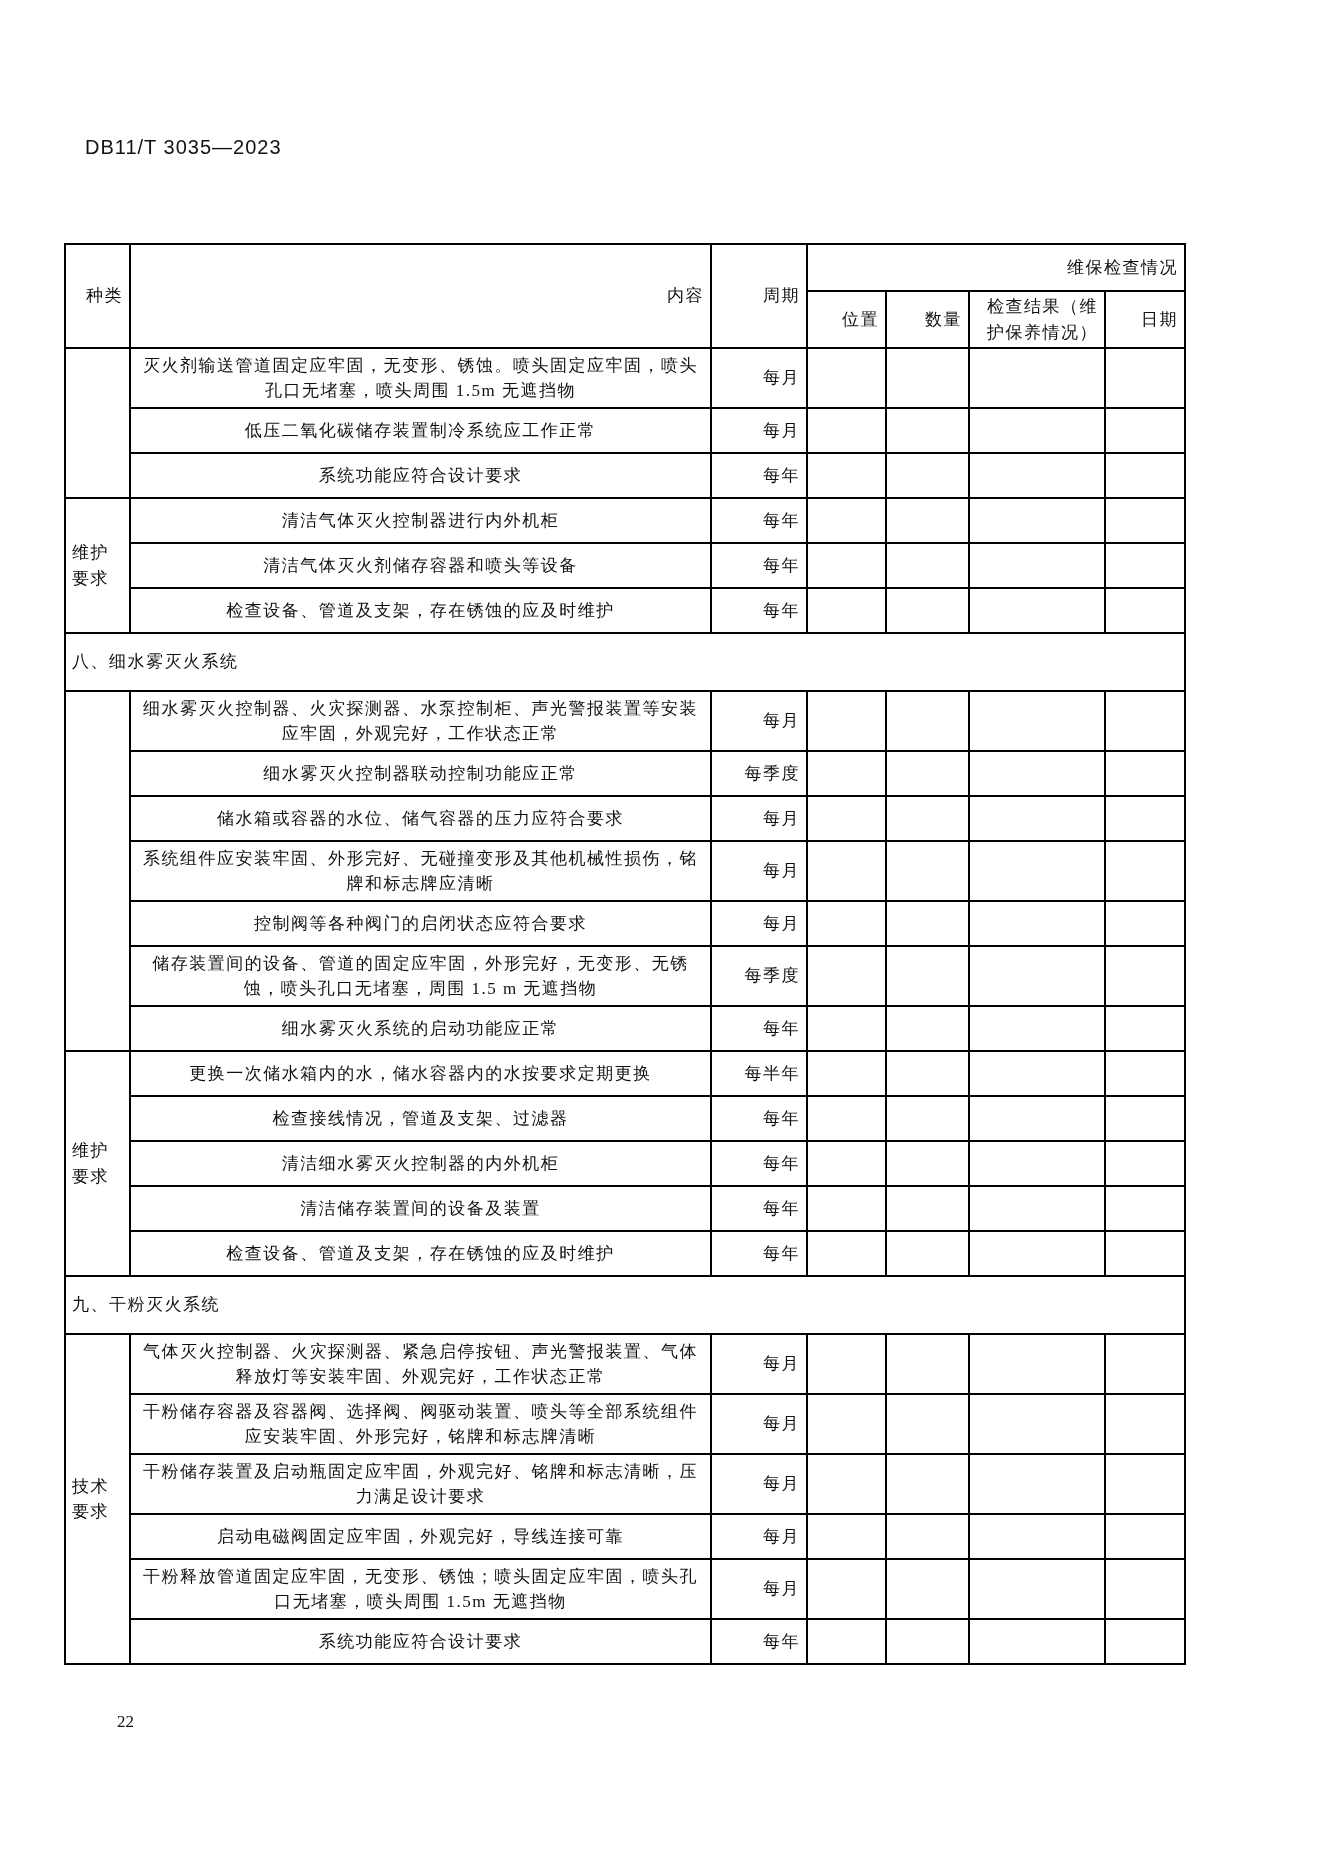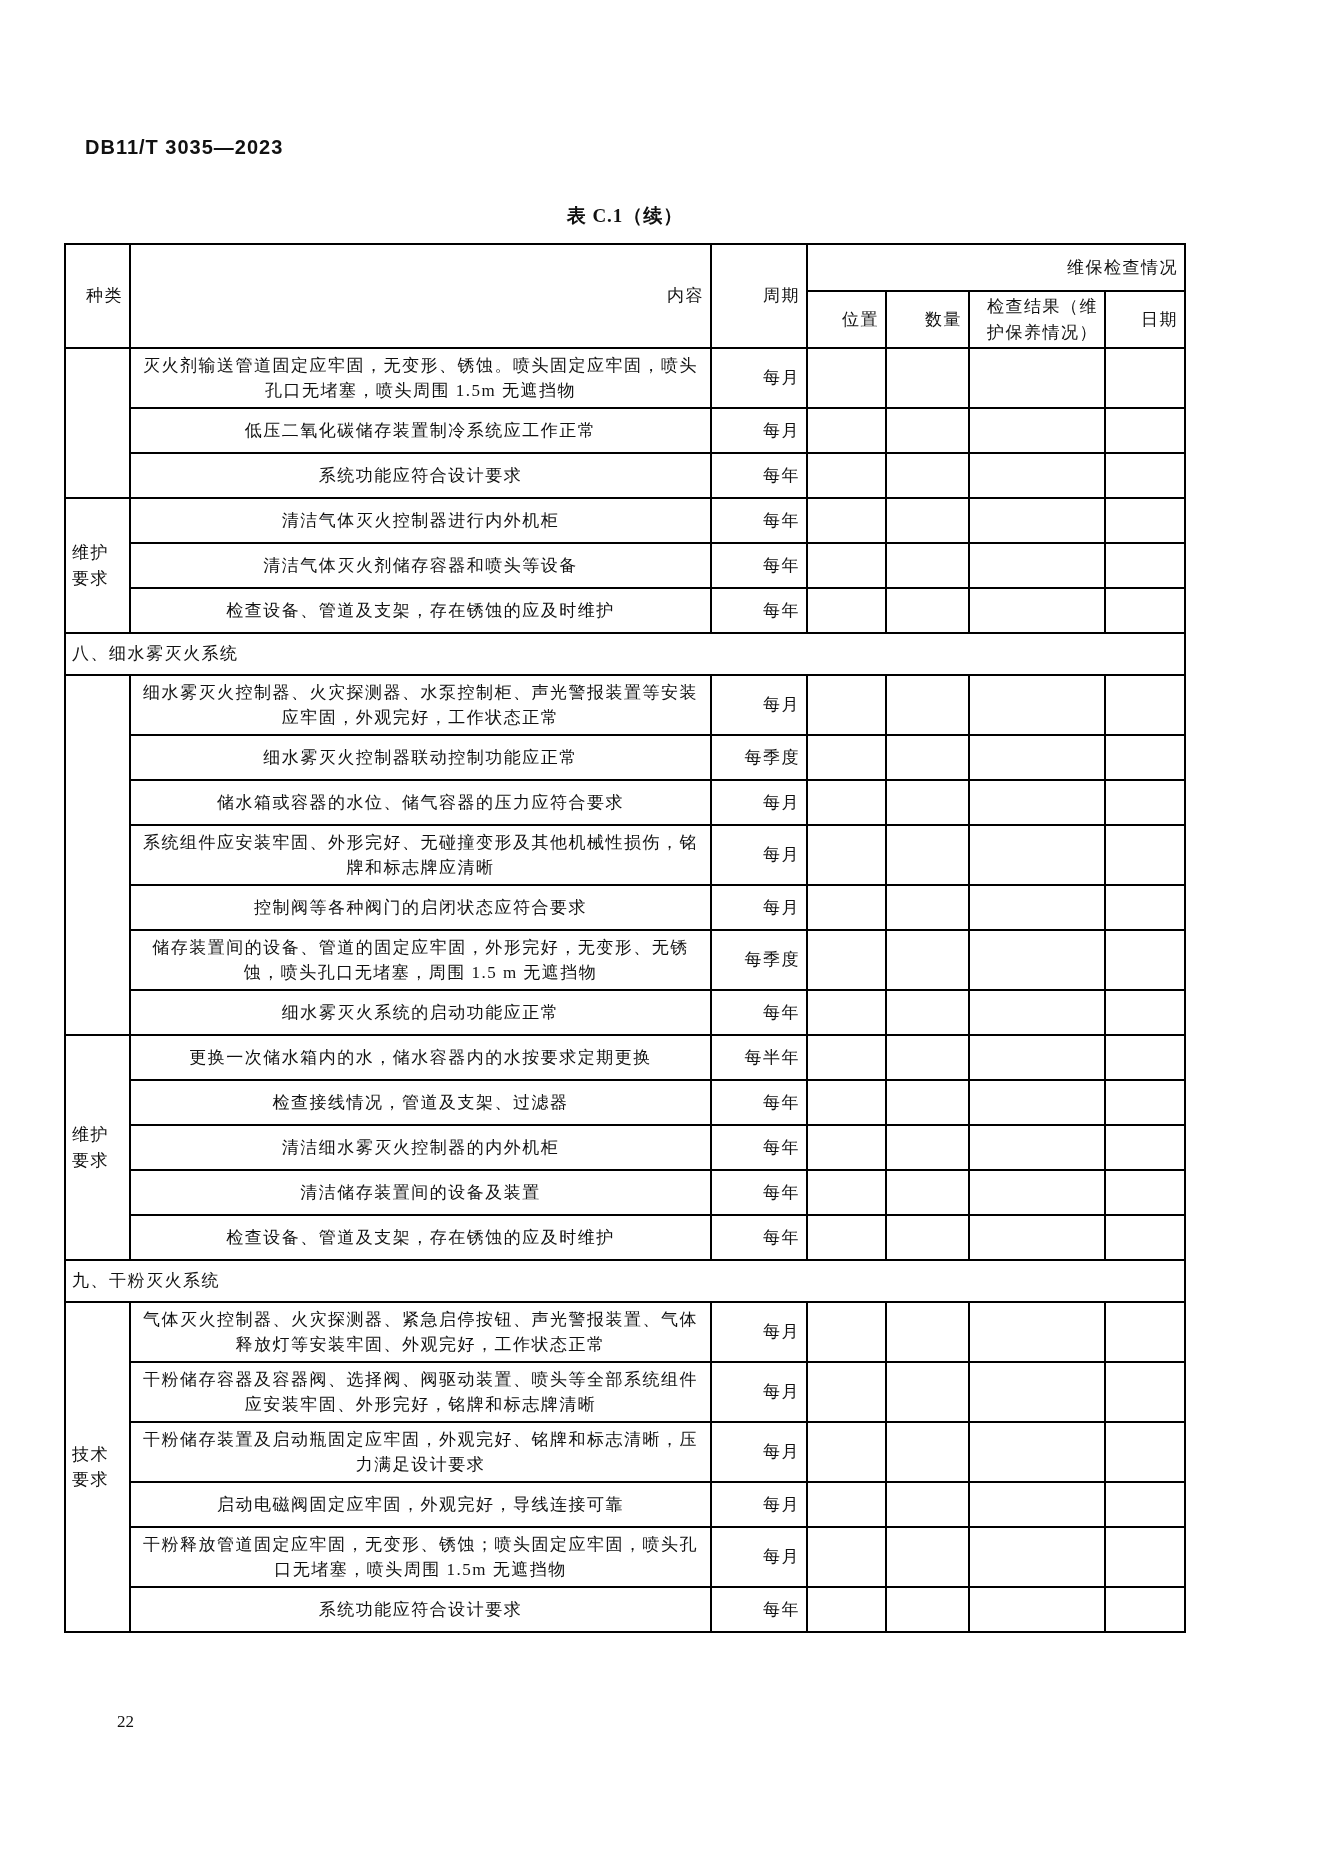--- a/index.html
+++ b/index.html
@@ -13,21 +13,21 @@
     height: 1871px;
     background: #ffffff;
     font-family: "Liberation Serif", "DejaVu Serif", serif;
     color: #111111;
   }
   .doc-number {
     position: absolute;
     left: 85px;
     top: 136px;
     font-family: "Liberation Sans", "DejaVu Sans", sans-serif;
-    font-weight: 700;
+    font-weight: 400;
     font-size: 20px;
     letter-spacing: 1px;
   }
   .table-title {
     position: absolute;
     left: 64px;
     width: 1122px;
     top: 203px;
     text-align: center;
     font-weight: bold;
@@ -68,40 +68,39 @@
     text-align: right;
     padding: 2px 2px;
   }
   td.result-h {
     white-space: pre-line;
   }
   tr.hh1 { height: 47px; }
   tr.hh2 { height: 57px; }
   tr.h1  { height: 45px; }
   tr.h2  { height: 60px; }
-  tr.hs  { height: 42px; }
+  tr.hs  { height: 58px; }
   td.section {
     text-align: left;
     padding-left: 9px;
   }
   .page-number {
     position: absolute;
     left: 85px;
     top: 1712px;
     font-size: 17px;
     margin-left: 32px;
   }
 </style>
 </head>
 <body>
 
 <div class="page">
 
   <div class="doc-number">DB11/T 3035—2023</div>
-  <div class="table-title">表 C.1（续）</div>
 
   <table class="main-table">
     <colgroup>
       <col style="width:65px">
       <col style="width:581px">
       <col style="width:96px">
       <col style="width:79px">
       <col style="width:83px">
       <col style="width:136px">
       <col style="width:80px">

